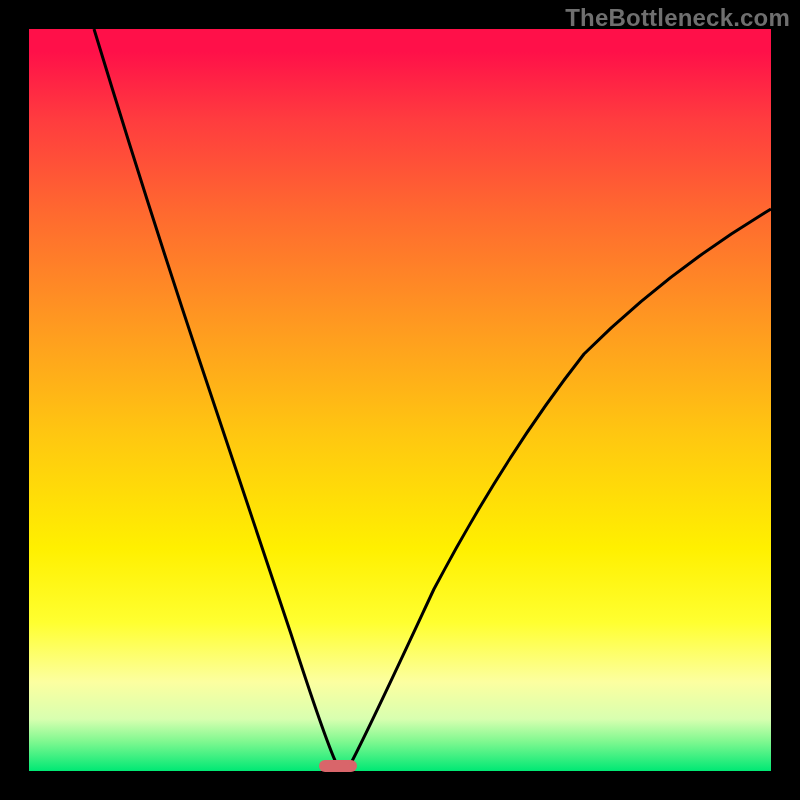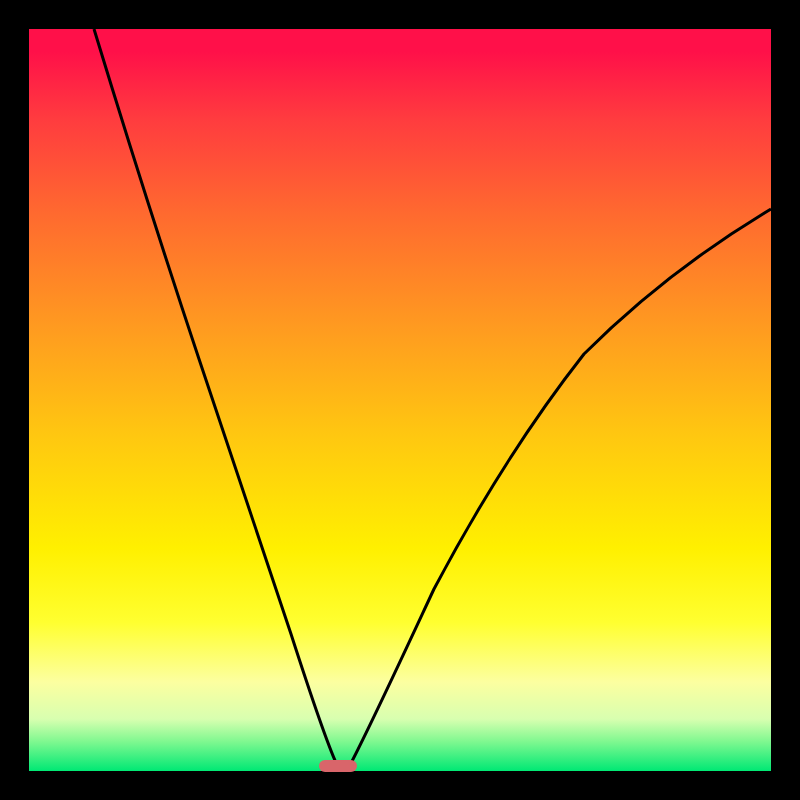--- a/index.html
+++ b/index.html
@@ -83,13 +83,14 @@
 
       <path d="M 320 738
                C 340 700, 370 635, 405 560
                C 450 475, 500 395, 555 325
                C 615 265, 675 220, 742 180" fill="none" stroke="#000" stroke-width="3"></path>
     </svg>
 
     <div class="marker" style="left:290px"></div>
   </div>
 
+  <div class="watermark">TheBottleneck.com</div>
 </div>
 
 </body></html>

